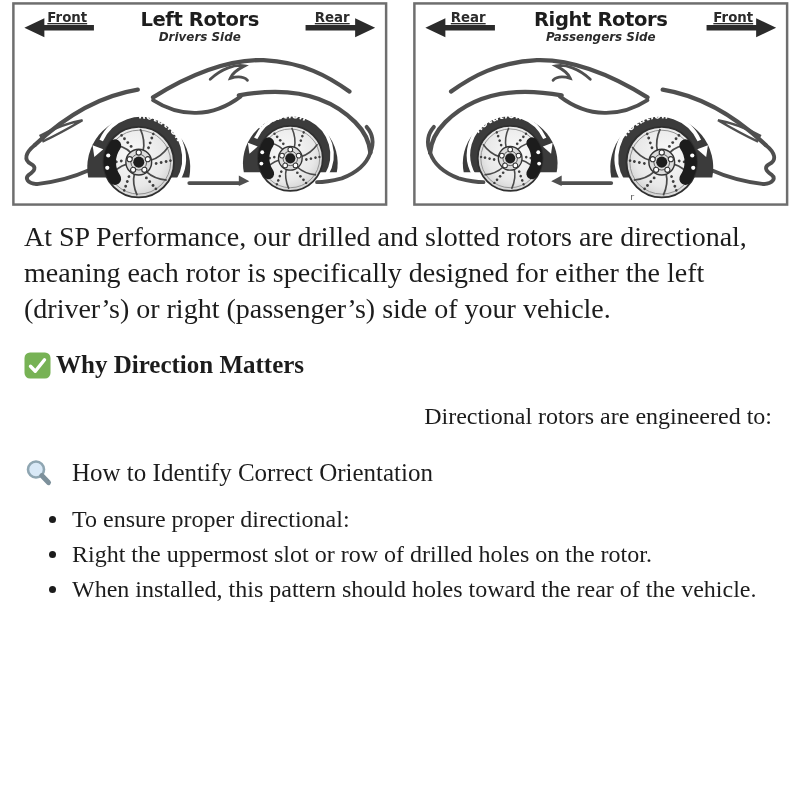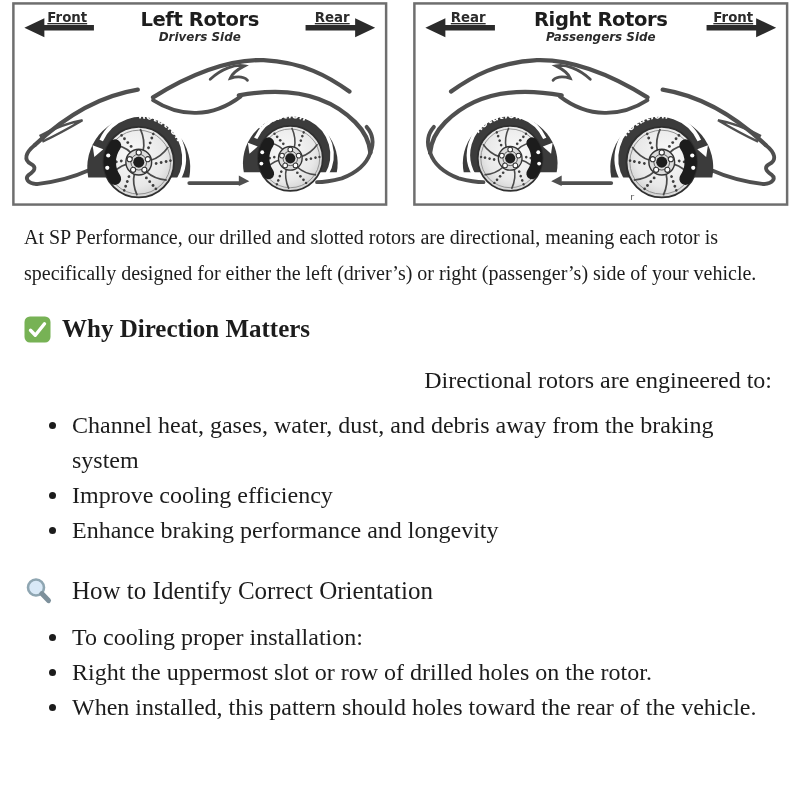--- a/index.html
+++ b/index.html
@@ -10,22 +10,22 @@
   .panel{flex:1;min-width:0;}
   .panel svg{width:100%;height:100%;display:block;}
   .hdr-label{font-family:"DejaVu Sans",sans-serif;font-weight:bold;font-size:14px;fill:#2b2b2b;text-decoration:underline;}
   .hdr-title{font-family:"DejaVu Sans",sans-serif;font-weight:bold;font-size:20.5px;fill:#1d1d1d;letter-spacing:-0.4px;}
   .hdr-sub{font-family:"DejaVu Sans",sans-serif;font-weight:bold;font-style:italic;font-size:12.5px;fill:#2b2b2b;}
   .rot-text{font-family:"DejaVu Sans",sans-serif;font-weight:bold;font-style:italic;font-size:10px;fill:#ffffff;letter-spacing:.4px;}
   .stray{font-family:"DejaVu Sans",sans-serif;font-size:10px;fill:#5a5a5a;}
 
   
   .content{padding:0 28px 0 24px;}
-  .intro{font-size:20px;line-height:36px;margin:13px 0 0 0;}
-  h2{display:flex;align-items:center;gap:11px;font-size:25px;margin:24px 0 0 0;font-weight:bold;}
+  .intro{font-size:28px;line-height:36px;margin:13px 0 0 0;}
+  h2{display:flex;align-items:center;gap:5px;font-size:25px;margin:24px 0 0 0;font-weight:bold;}
   h2.plain{font-weight:normal;gap:18px;margin-top:28px;}
   .lead{font-size:24px;margin:24px 0 0 0;text-align:right;}
   ul{margin:14px 0 0 0;padding-left:46px;}
   li{font-size:24px;line-height:35px;padding-left:2px;}
   .emoji{display:inline-flex;flex:none;}
   .emoji svg{display:block;}
 </style>
 </head>
 <body>
 
@@ -170,35 +170,30 @@
       <svg width="27" height="27" viewBox="0 0 27 27">
         <rect x="0.5" y="0.5" width="26" height="26" rx="5.5" fill="#77b255"></rect>
         <path d="M6.5 14.2 L11.3 19.2 L20.5 7.8" fill="none" stroke="#fff" stroke-width="3.4" stroke-linecap="round" stroke-linejoin="round"></path>
       </svg>
     </span>
     <span>Why Direction Matters</span>
   </h2>
 
   <p class="lead">Directional rotors are engineered to:</p>
 
-  <ul>
-    <li>Channel heat, gases, water, dust, and debris away from the braking system</li>
-    <li>Improve cooling efficiency</li>
-    <li>Enhance braking performance and longevity</li>
-  </ul>
 
   <h2 class="plain">
     <span class="emoji">
       <svg width="30" height="30" viewBox="0 0 30 30">
         <circle cx="12" cy="11.5" r="8" fill="#d9e9f7" stroke="#8fa6b2" stroke-width="2.6"></circle>
         <line x1="17.8" y1="17.6" x2="24.5" y2="24.6" stroke="#7d909b" stroke-width="5" stroke-linecap="round"></line>
       </svg>
     </span>
     <span>How to Identify Correct Orientation</span>
   </h2>
 
   <ul>
-    <li>To cooling proper installation:</li>
+    <li>To ensure proper directional:</li>
     <li>Right the uppermost slot or row of drilled holes on the rotor.</li>
     <li>When installed, this pattern should holes toward the rear of the vehicle.</li>
   </ul>
 
 </div>
 
 </body></html>

